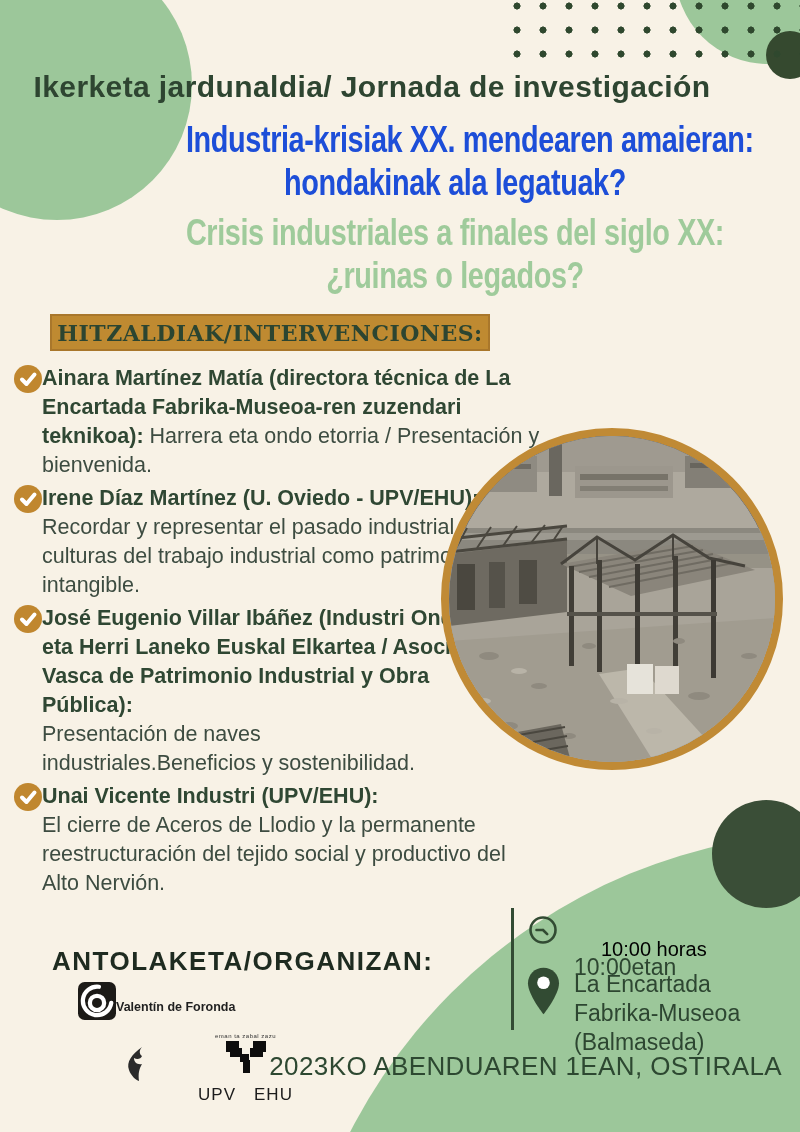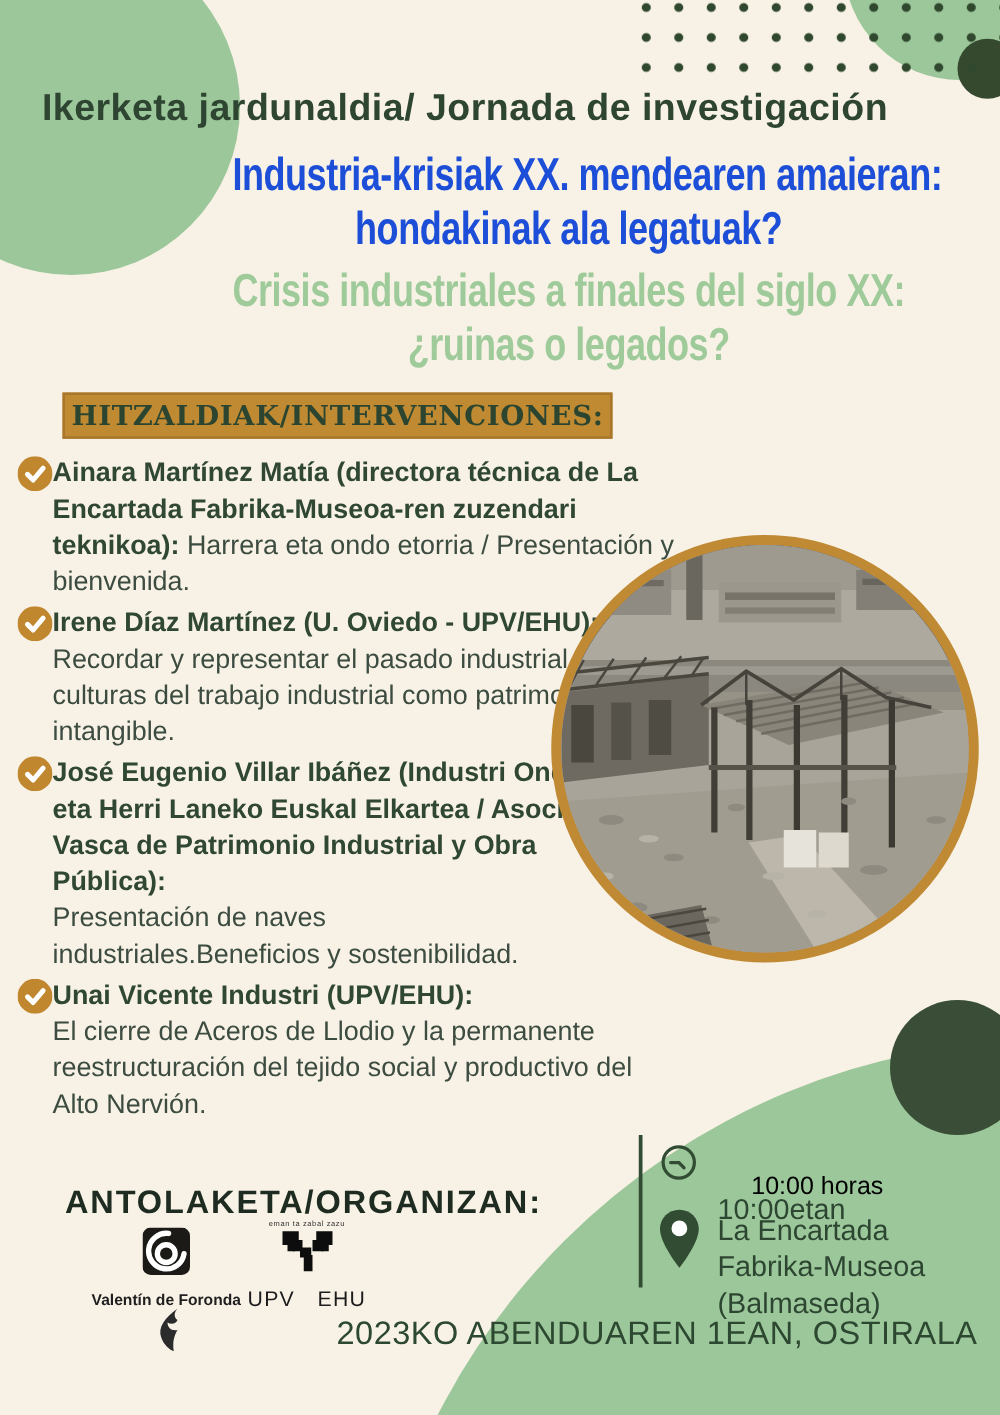--- a/index.html
+++ b/index.html
@@ -50,23 +50,23 @@
   .w3 .desc-block{max-width:430px;}
 
   
   .photo{left:441px;top:428px;width:326px;height:326px;border:8px solid #c08a35;
     border-radius:50%;overflow:hidden;z-index:5;background:#a7a298;}
   .photo svg{display:block;}
 
   
   .org-heading{left:52px;top:946px;z-index:4;font-size:26px;font-weight:bold;
     letter-spacing:1.5px;color:#1e2b20;text-align:center;}
-  .foronda{left:78px;top:982px;width:110px;z-index:4;display:flex;flex-direction:column;align-items:center;}
+  .foronda{left:78px;top:982px;width:110px;z-index:4;display:flex;flex-direction:row;align-items:center;}
   .foronda-label{margin-top:8px;font-size:12.5px;font-weight:bold;color:#1f1f1f;white-space:nowrap;}
-  .upv{left:198px;top:977px;width:95px;z-index:4;display:flex;flex-direction:column;align-items:center;}
+  .upv{left:198px;top:1033px;width:95px;z-index:4;display:flex;flex-direction:column;align-items:center;}
   .upv-motto{font-size:6px;color:#333;letter-spacing:.5px;}
   .upv-labels{margin-top:6px;display:flex;gap:18px;font-size:17px;color:#1c1c1c;letter-spacing:1px;}
   .bizkaia{left:126px;top:1046px;z-index:4;display:flex;align-items:flex-start;}
   .bizkaia-name{font-size:33px;line-height:36px;font-weight:bold;font-style:italic;
     color:#2b2b2b;letter-spacing:-1px;margin-left:-3px;}
   .museum-line{display:block;font-size:19px;line-height:21px;font-style:italic;color:#7c7c7c;}
 
   
   .info-divider{left:511px;top:908px;width:3px;height:122px;background:#324b33;z-index:4;}
   .clock-wrap{left:528px;top:915px;width:30px;height:30px;z-index:4;}

